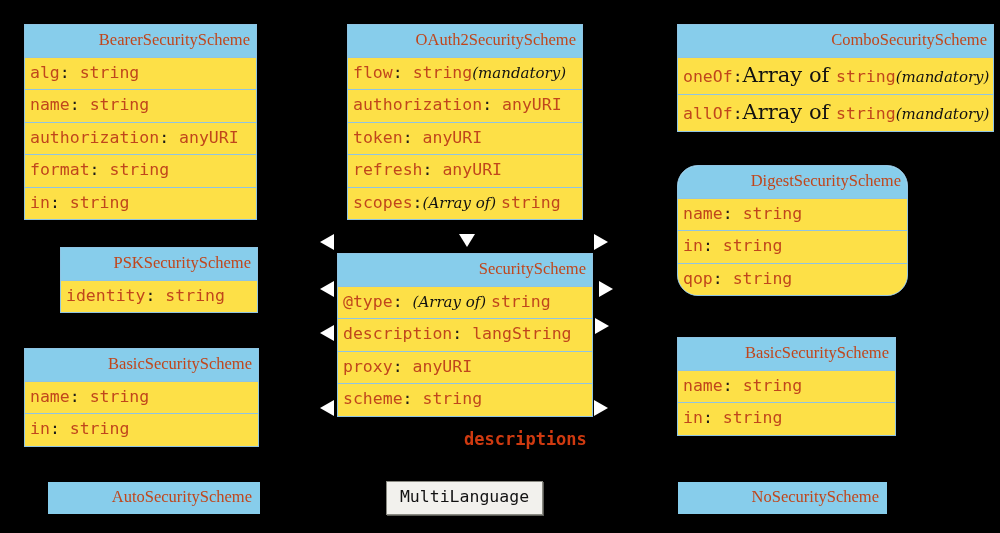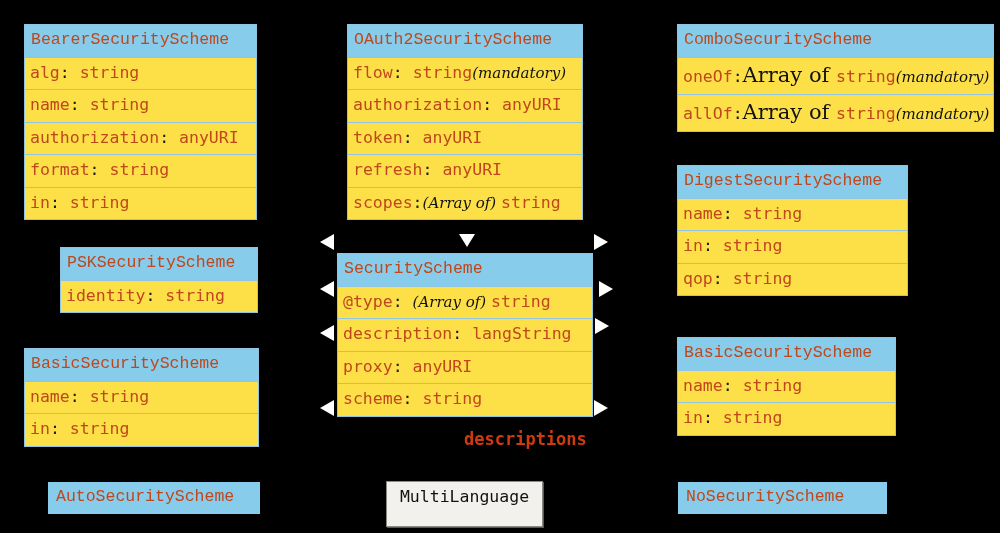--- a/index.html
+++ b/index.html
@@ -29,22 +29,22 @@
   .uml-box {
     position: absolute;
     box-sizing: border-box;
     border: 1px solid #8fc4e3;
     background: #dcecf8;
     overflow: hidden;
   }
   .uml-header {
     background: #87cdeb;
     color: #c0461c;
-    text-align: left;
-    font-family: Liberation Mono, monospace;
+    text-align: right;
+    font-family: Liberation Serif, serif;
     font-size: 16.5px;
     line-height: 1;
     padding: 7px 6px 8px 6px;
     white-space: nowrap;
     letter-spacing: 0px;
   }
   .uml-row {
     background: #fde047;
     border-top: 1px solid #8fc4e3;
     color: #c0461c;
@@ -79,21 +79,21 @@
     position: absolute;
     box-sizing: border-box;
     background: #f2f1ed;
     border: 1px solid #8a8a82;
     box-shadow: 1px 1px 0 #5a5a55;
     color: #121212;
     font-family: "DejaVu Sans Mono", "Liberation Mono", monospace;
     font-size: 16.5px;
     line-height: 1;
     text-align: center;
-    padding: 7px 8px 20px 8px;
+    padding: 7px 8px 8px 8px;
     white-space: nowrap;
   }
 
   
   .edge-label {
     position: absolute;
     color: #cf3a10;
     font-family: "DejaVu Sans Mono", "Liberation Mono", monospace;
     font-weight: bold;
     font-size: 17px;
@@ -145,21 +145,21 @@
     <div class="uml-row"><span class="pname">refresh</span><span class="colon">: </span><span class="ptype">anyURI</span></div>
     <div class="uml-row"><span class="pname">scopes</span><span class="colon">:</span><span class="qual">(Array of) </span><span class="ptype">string</span></div>
   </div>
 
   <div class="uml-box" style="left:677px; top:24px; width:317px;">
     <div class="uml-header">ComboSecurityScheme</div>
     <div class="uml-row"><span class="pname">oneOf</span><span class="colon">:</span><span class="plain">Array of </span><span class="ptype">string</span><span class="qual">(mandatory)</span></div>
     <div class="uml-row"><span class="pname">allOf</span><span class="colon">:</span><span class="plain">Array of </span><span class="ptype">string</span><span class="qual">(mandatory)</span></div>
   </div>
 
-  <div class="uml-box" style="left:677px; top:165px; width:231px;">
+  <div class="uml-box" style="left:677px; top:165px; width:231px;border-radius:21px;">
     <div class="uml-header">DigestSecurityScheme</div>
     <div class="uml-row"><span class="pname">name</span><span class="colon">: </span><span class="ptype">string</span></div>
     <div class="uml-row"><span class="pname">in</span><span class="colon">: </span><span class="ptype">string</span></div>
     <div class="uml-row"><span class="pname">qop</span><span class="colon">: </span><span class="ptype">string</span></div>
   </div>
 
   <div class="uml-box" style="left:60px; top:247px; width:198px;">
     <div class="uml-header">PSKSecurityScheme</div>
     <div class="uml-row"><span class="pname">identity</span><span class="colon">: </span><span class="ptype">string</span></div>
   </div>

